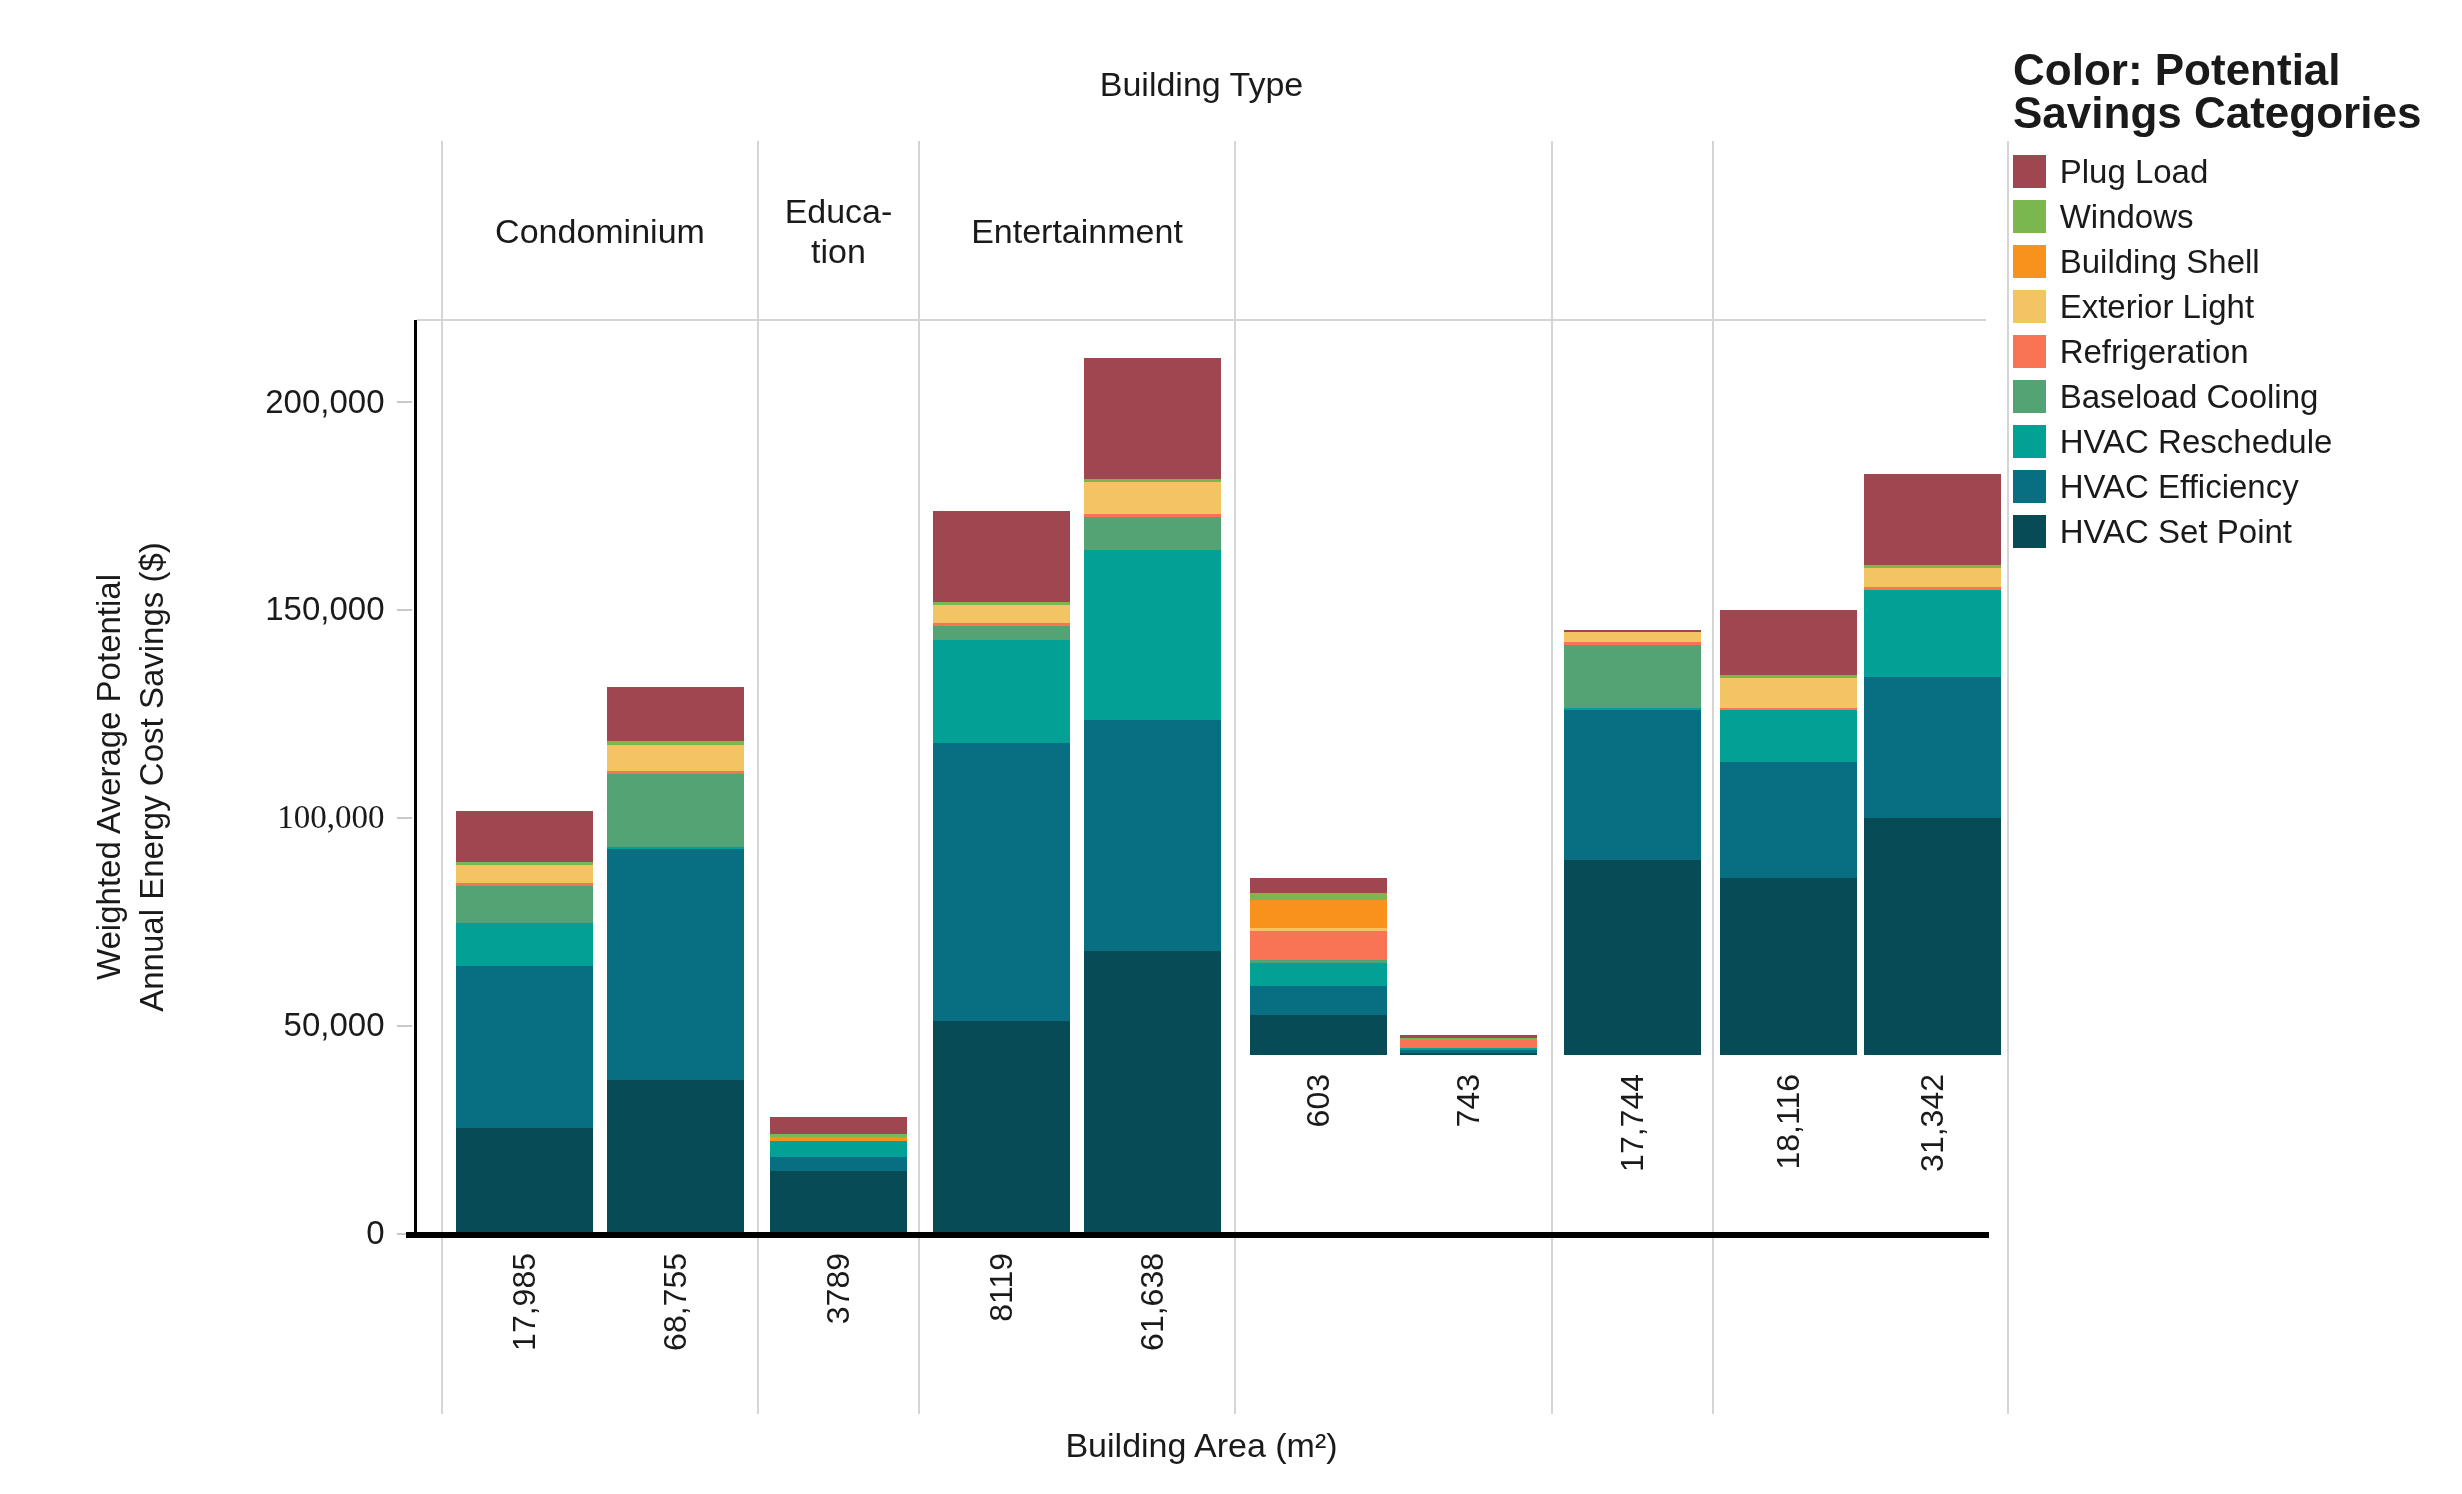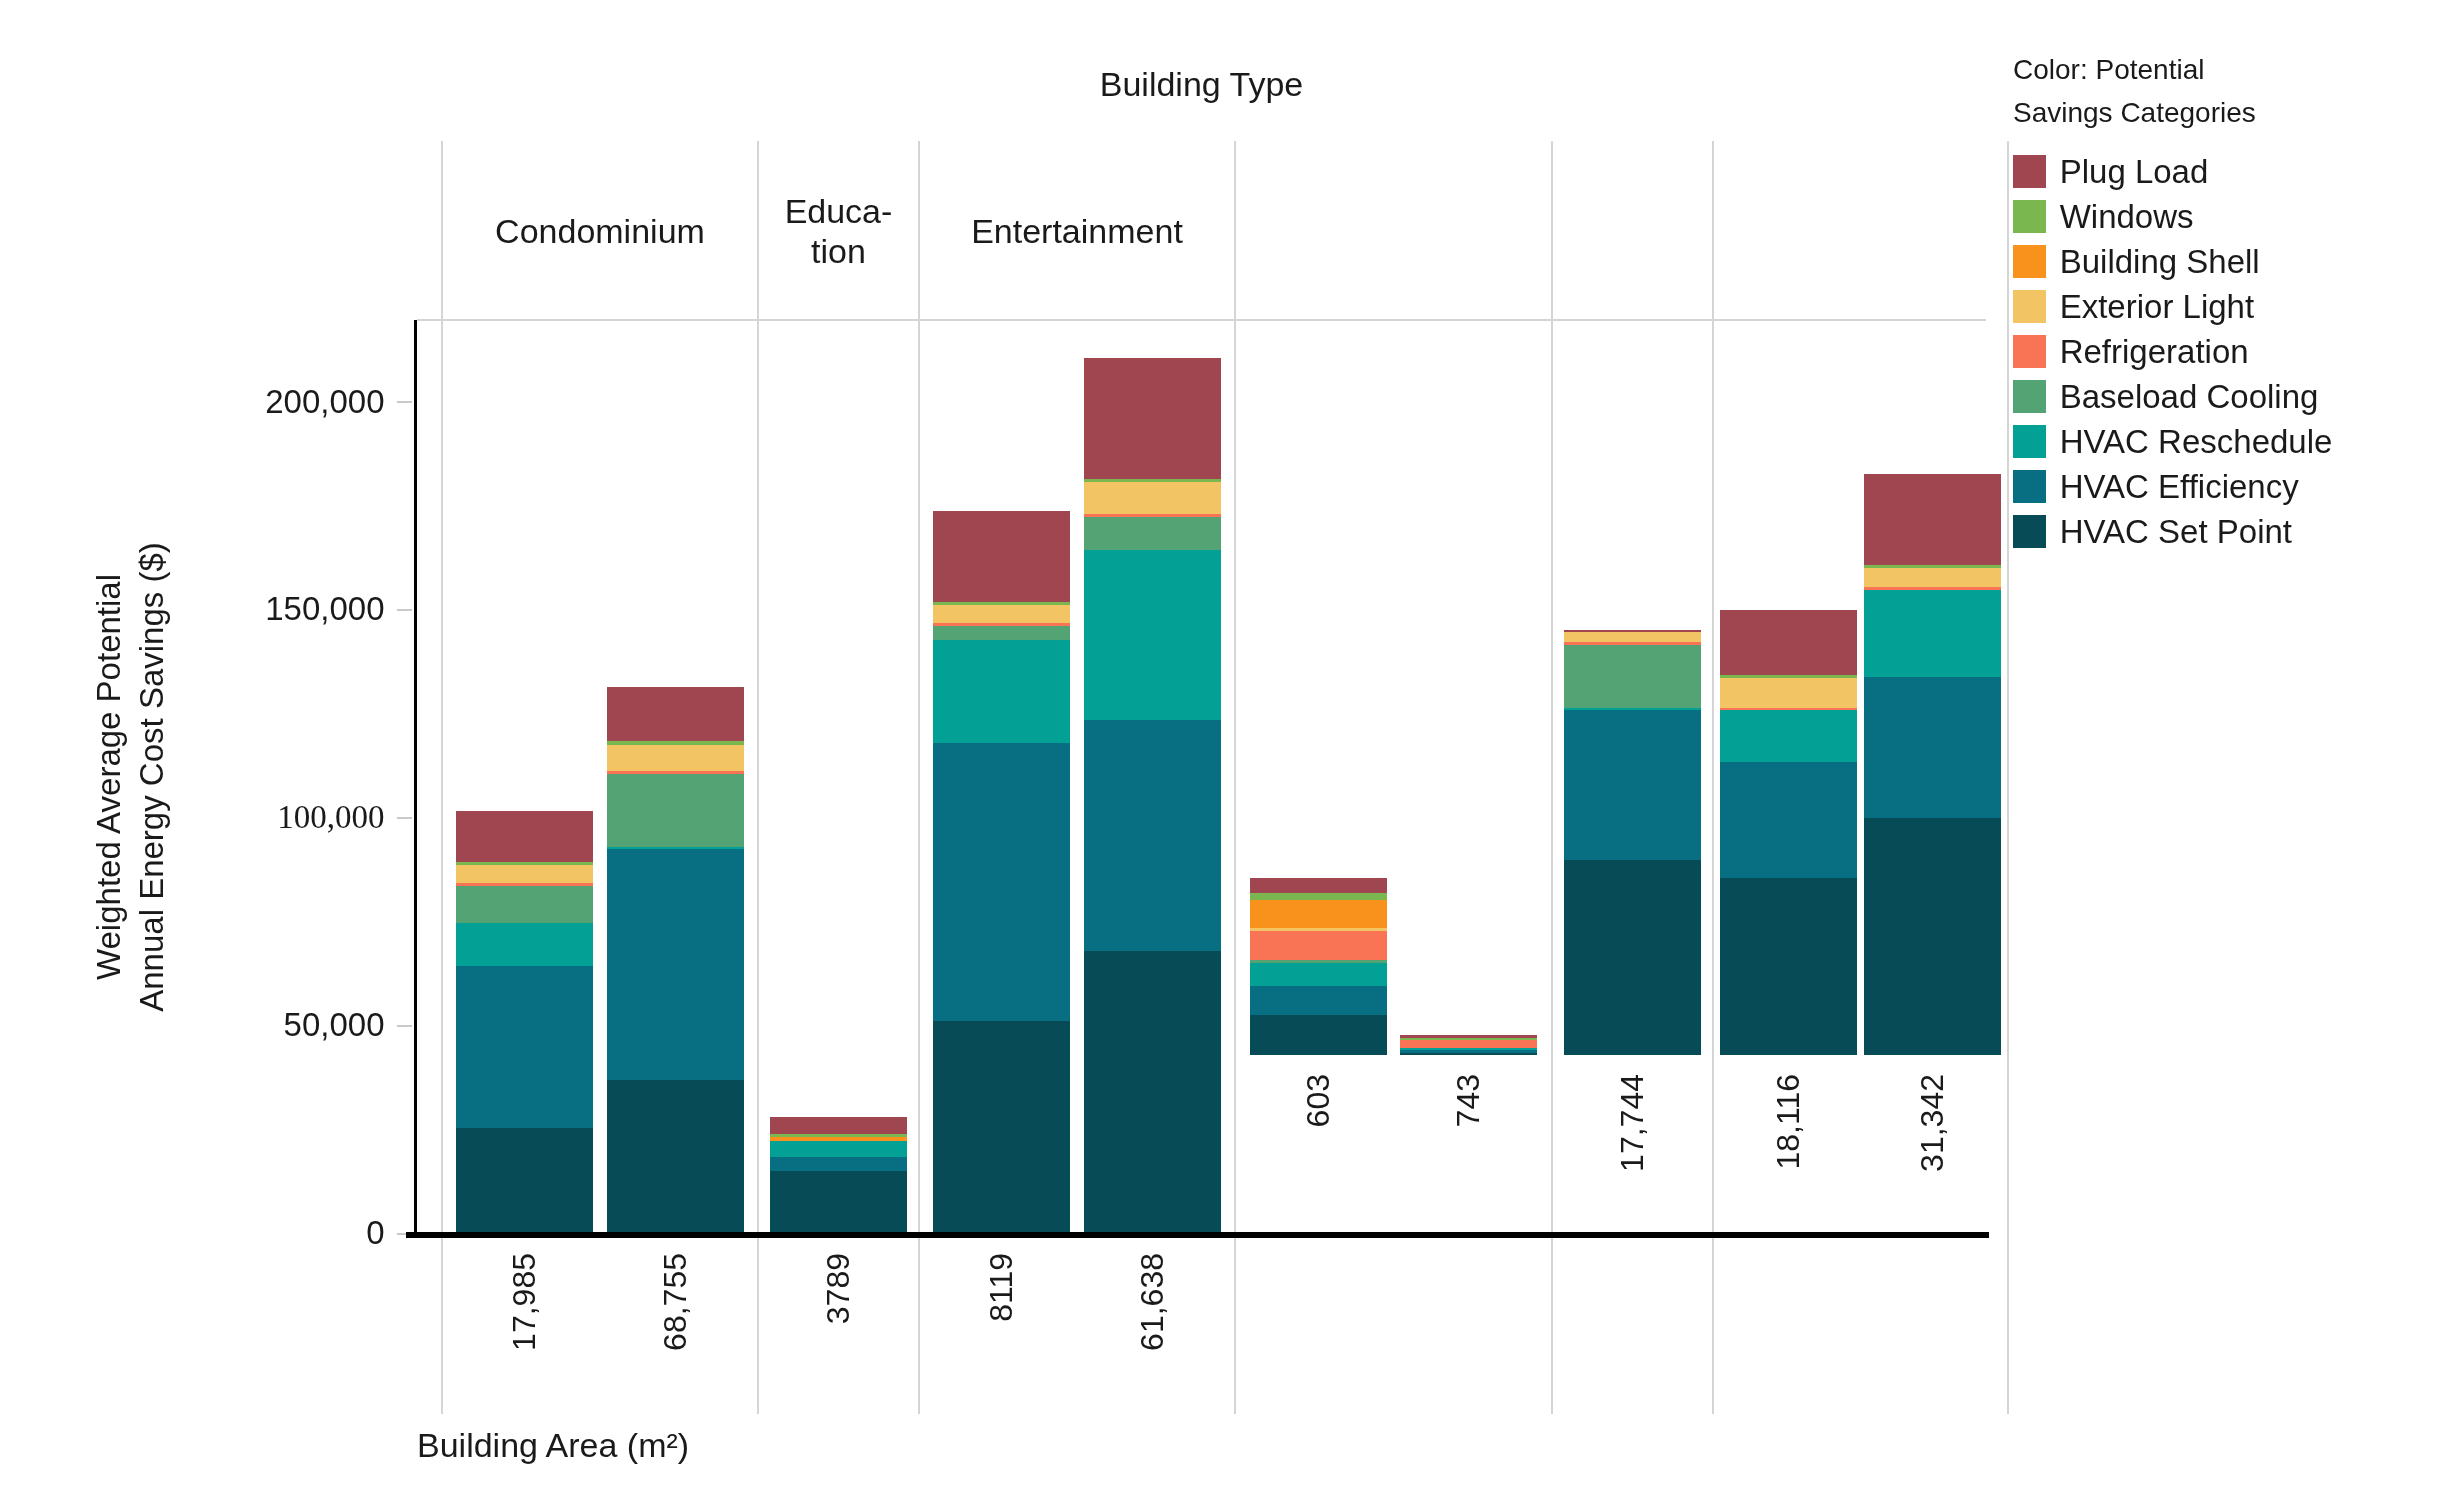--- a/index.html
+++ b/index.html
@@ -12,21 +12,21 @@
                text-align:center;font-size:34px;}
 
   
   .y-title{position:absolute;left:41px;top:320px;width:178px;height:914px;
            display:flex;align-items:center;justify-content:center;}
   .y-title-inner{transform:rotate(-90deg);white-space:nowrap;
                  font-size:33px;text-align:center;line-height:43px;}
 
   
   .x-title{position:absolute;left:417px;top:1426px;width:1569px;
-           text-align:left;font-size:34px;}
+           text-align:center;font-size:34px;}
 
   
   .plot-region{position:absolute;left:417px;top:141px;width:1569px;height:1273px;}
   .facet-row{position:absolute;left:0;top:0;display:flex;height:1273px;}
   .facet{position:relative;box-sizing:border-box;border-right:2.7px solid #d5d5d5;}
   .facet.first{border-left:2.7px solid #d5d5d5;margin-left:24px;}
   .facet-label{height:179px;display:flex;align-items:center;justify-content:center;
                font-size:34px;text-align:center;white-space:pre-line;line-height:40px;}
   .facet-plot{height:914px;display:flex;align-items:flex-end;
               justify-content:space-evenly;}
@@ -48,21 +48,21 @@
               background:#000;}
 
   
   .y-axis-layer{position:absolute;left:0;top:320px;width:412px;height:914px;}
   .ytick{position:absolute;right:0;width:15px;height:2.1px;background:#c9c9c9;}
   .ytick-label{position:absolute;right:27.5px;font-size:33px;white-space:nowrap;
                text-align:right;}
 
   
   .legend{position:absolute;left:2013px;top:48px;width:439px;}
-  .legend-title{font-size:28px;line-height:43px;white-space:pre-line;margin-bottom:15px;}
+  .legend-title{font-size:44px;line-height:43px;white-space:pre-line;margin-bottom:15px;font-weight:bold;}
   .legend-item{display:flex;align-items:center;height:45px;}
   .legend-swatch{width:33px;height:33px;flex:0 0 33px;margin-right:13.7px;}
   .legend-label{font-size:33px;white-space:nowrap;}
 </style>
 </head>
 <body>
 
 <div class="canvas">
 
   <div class="chart-title">Building Type</div>

